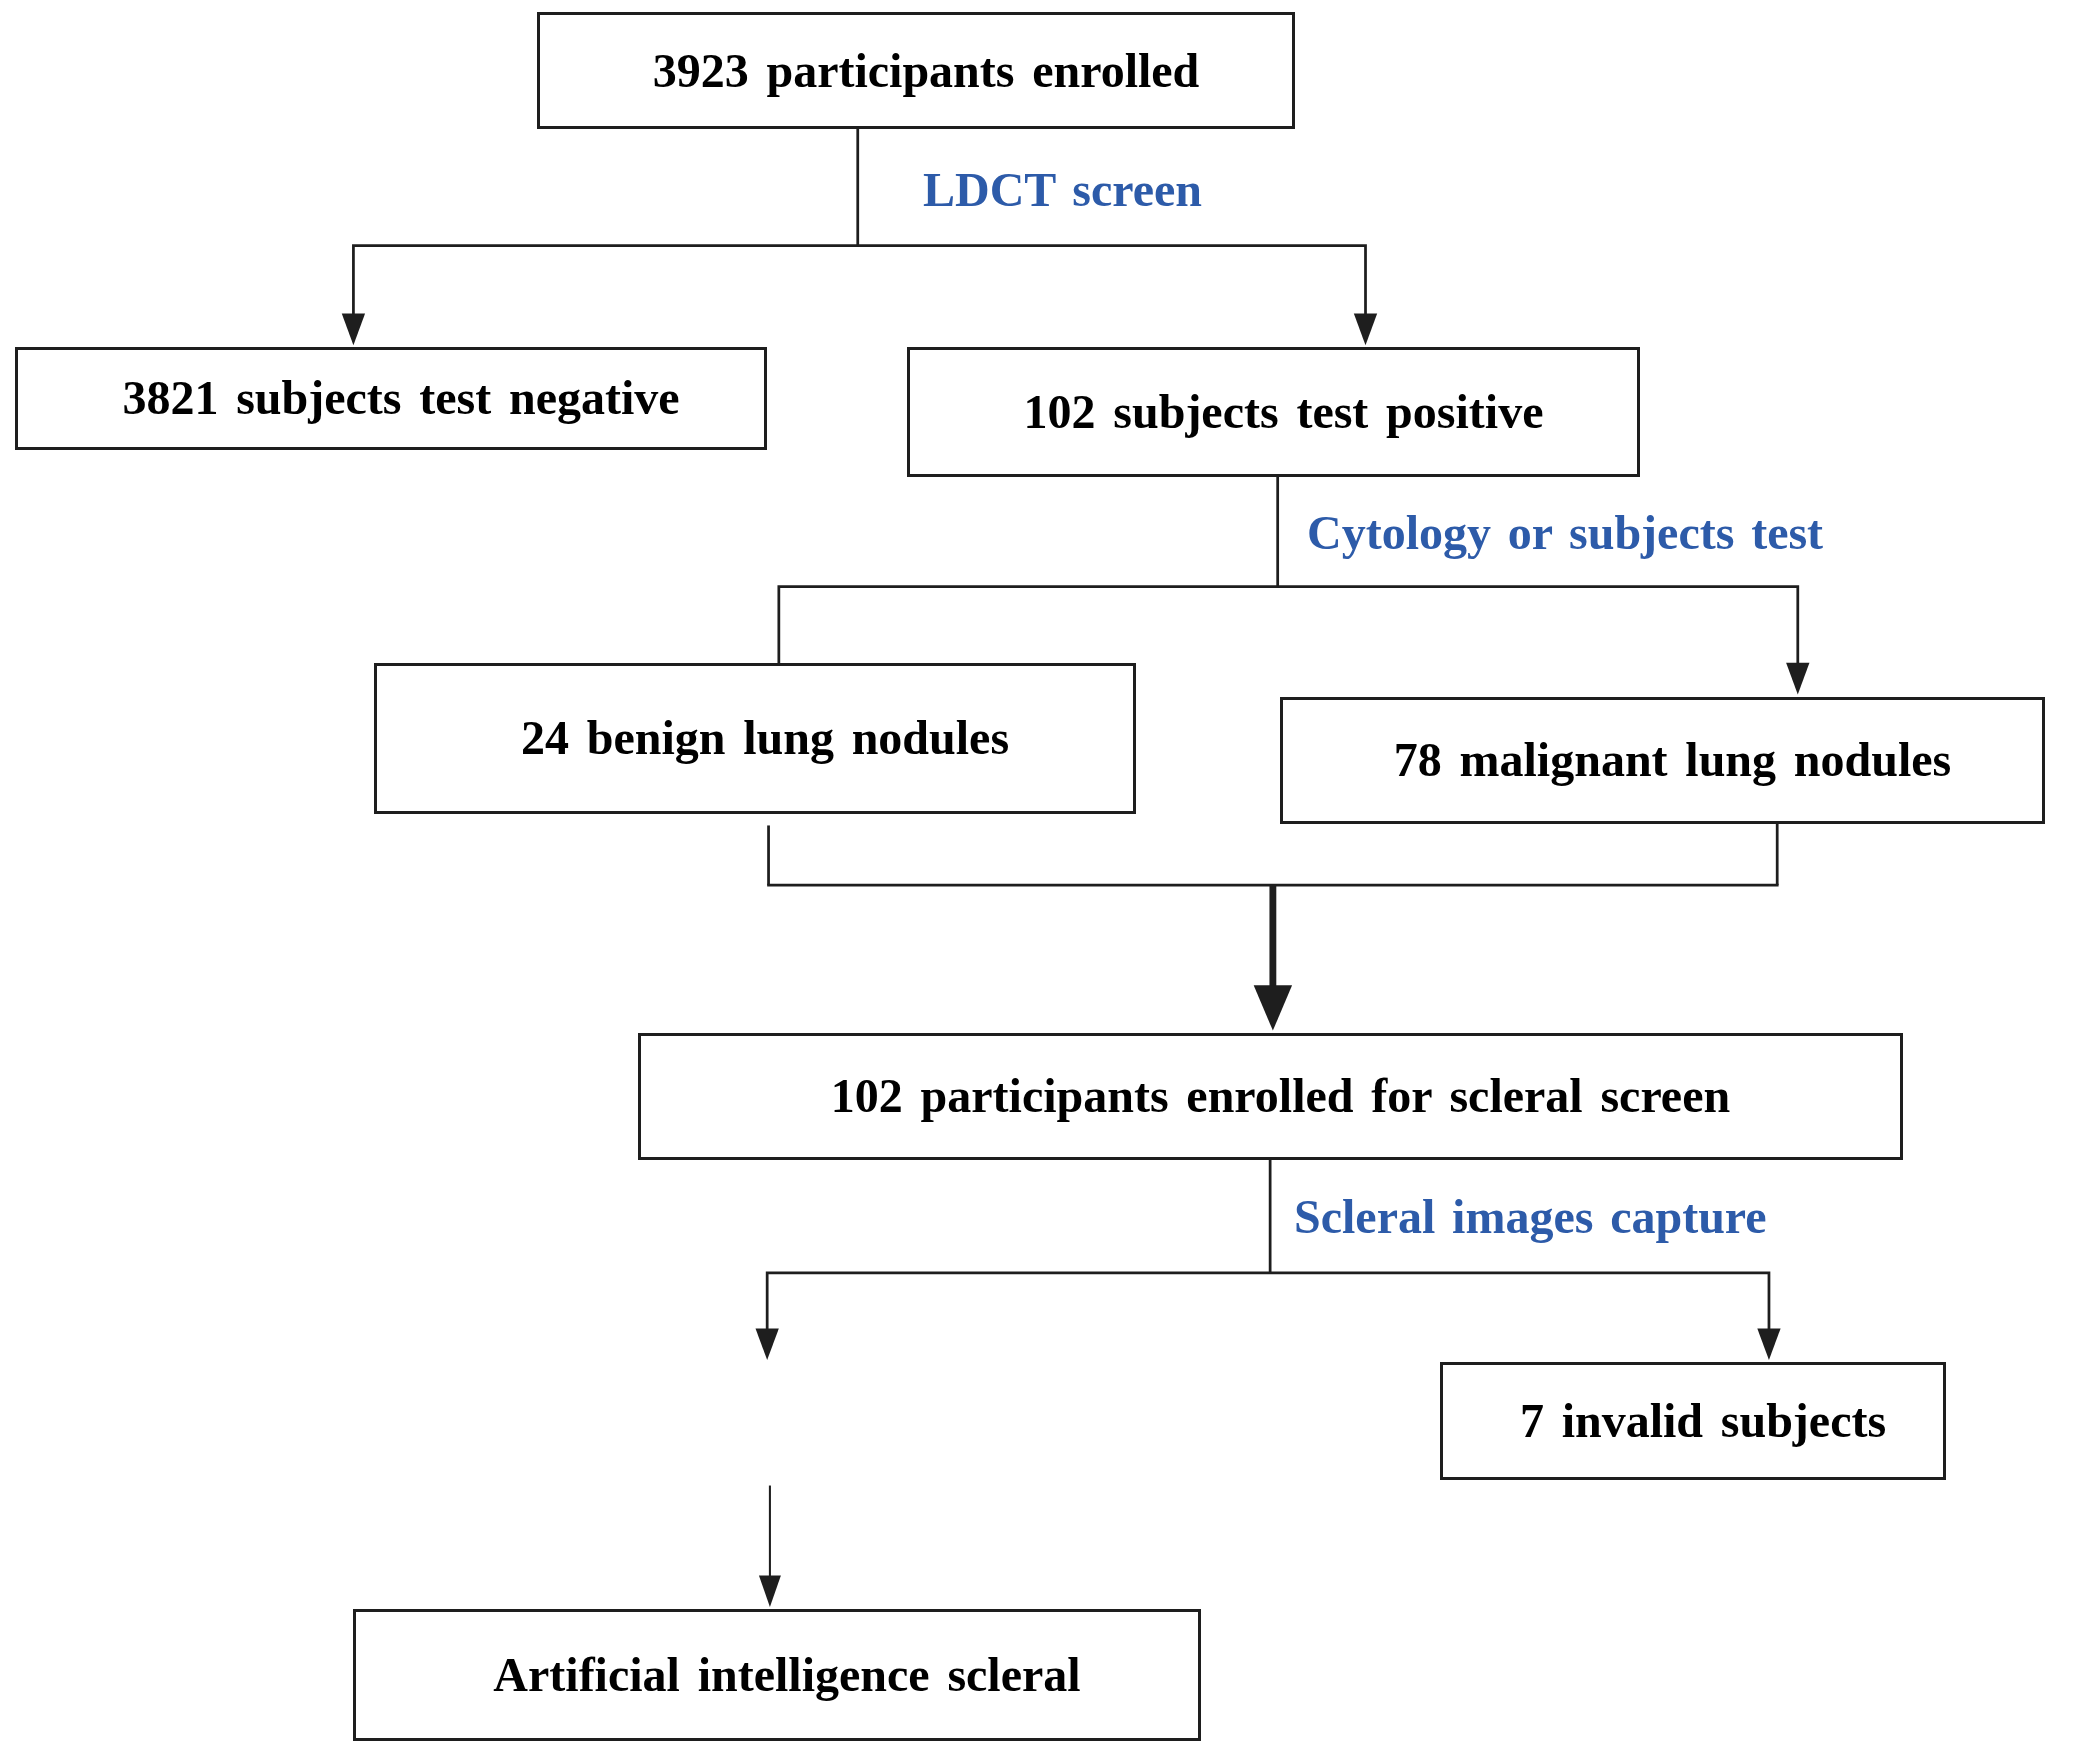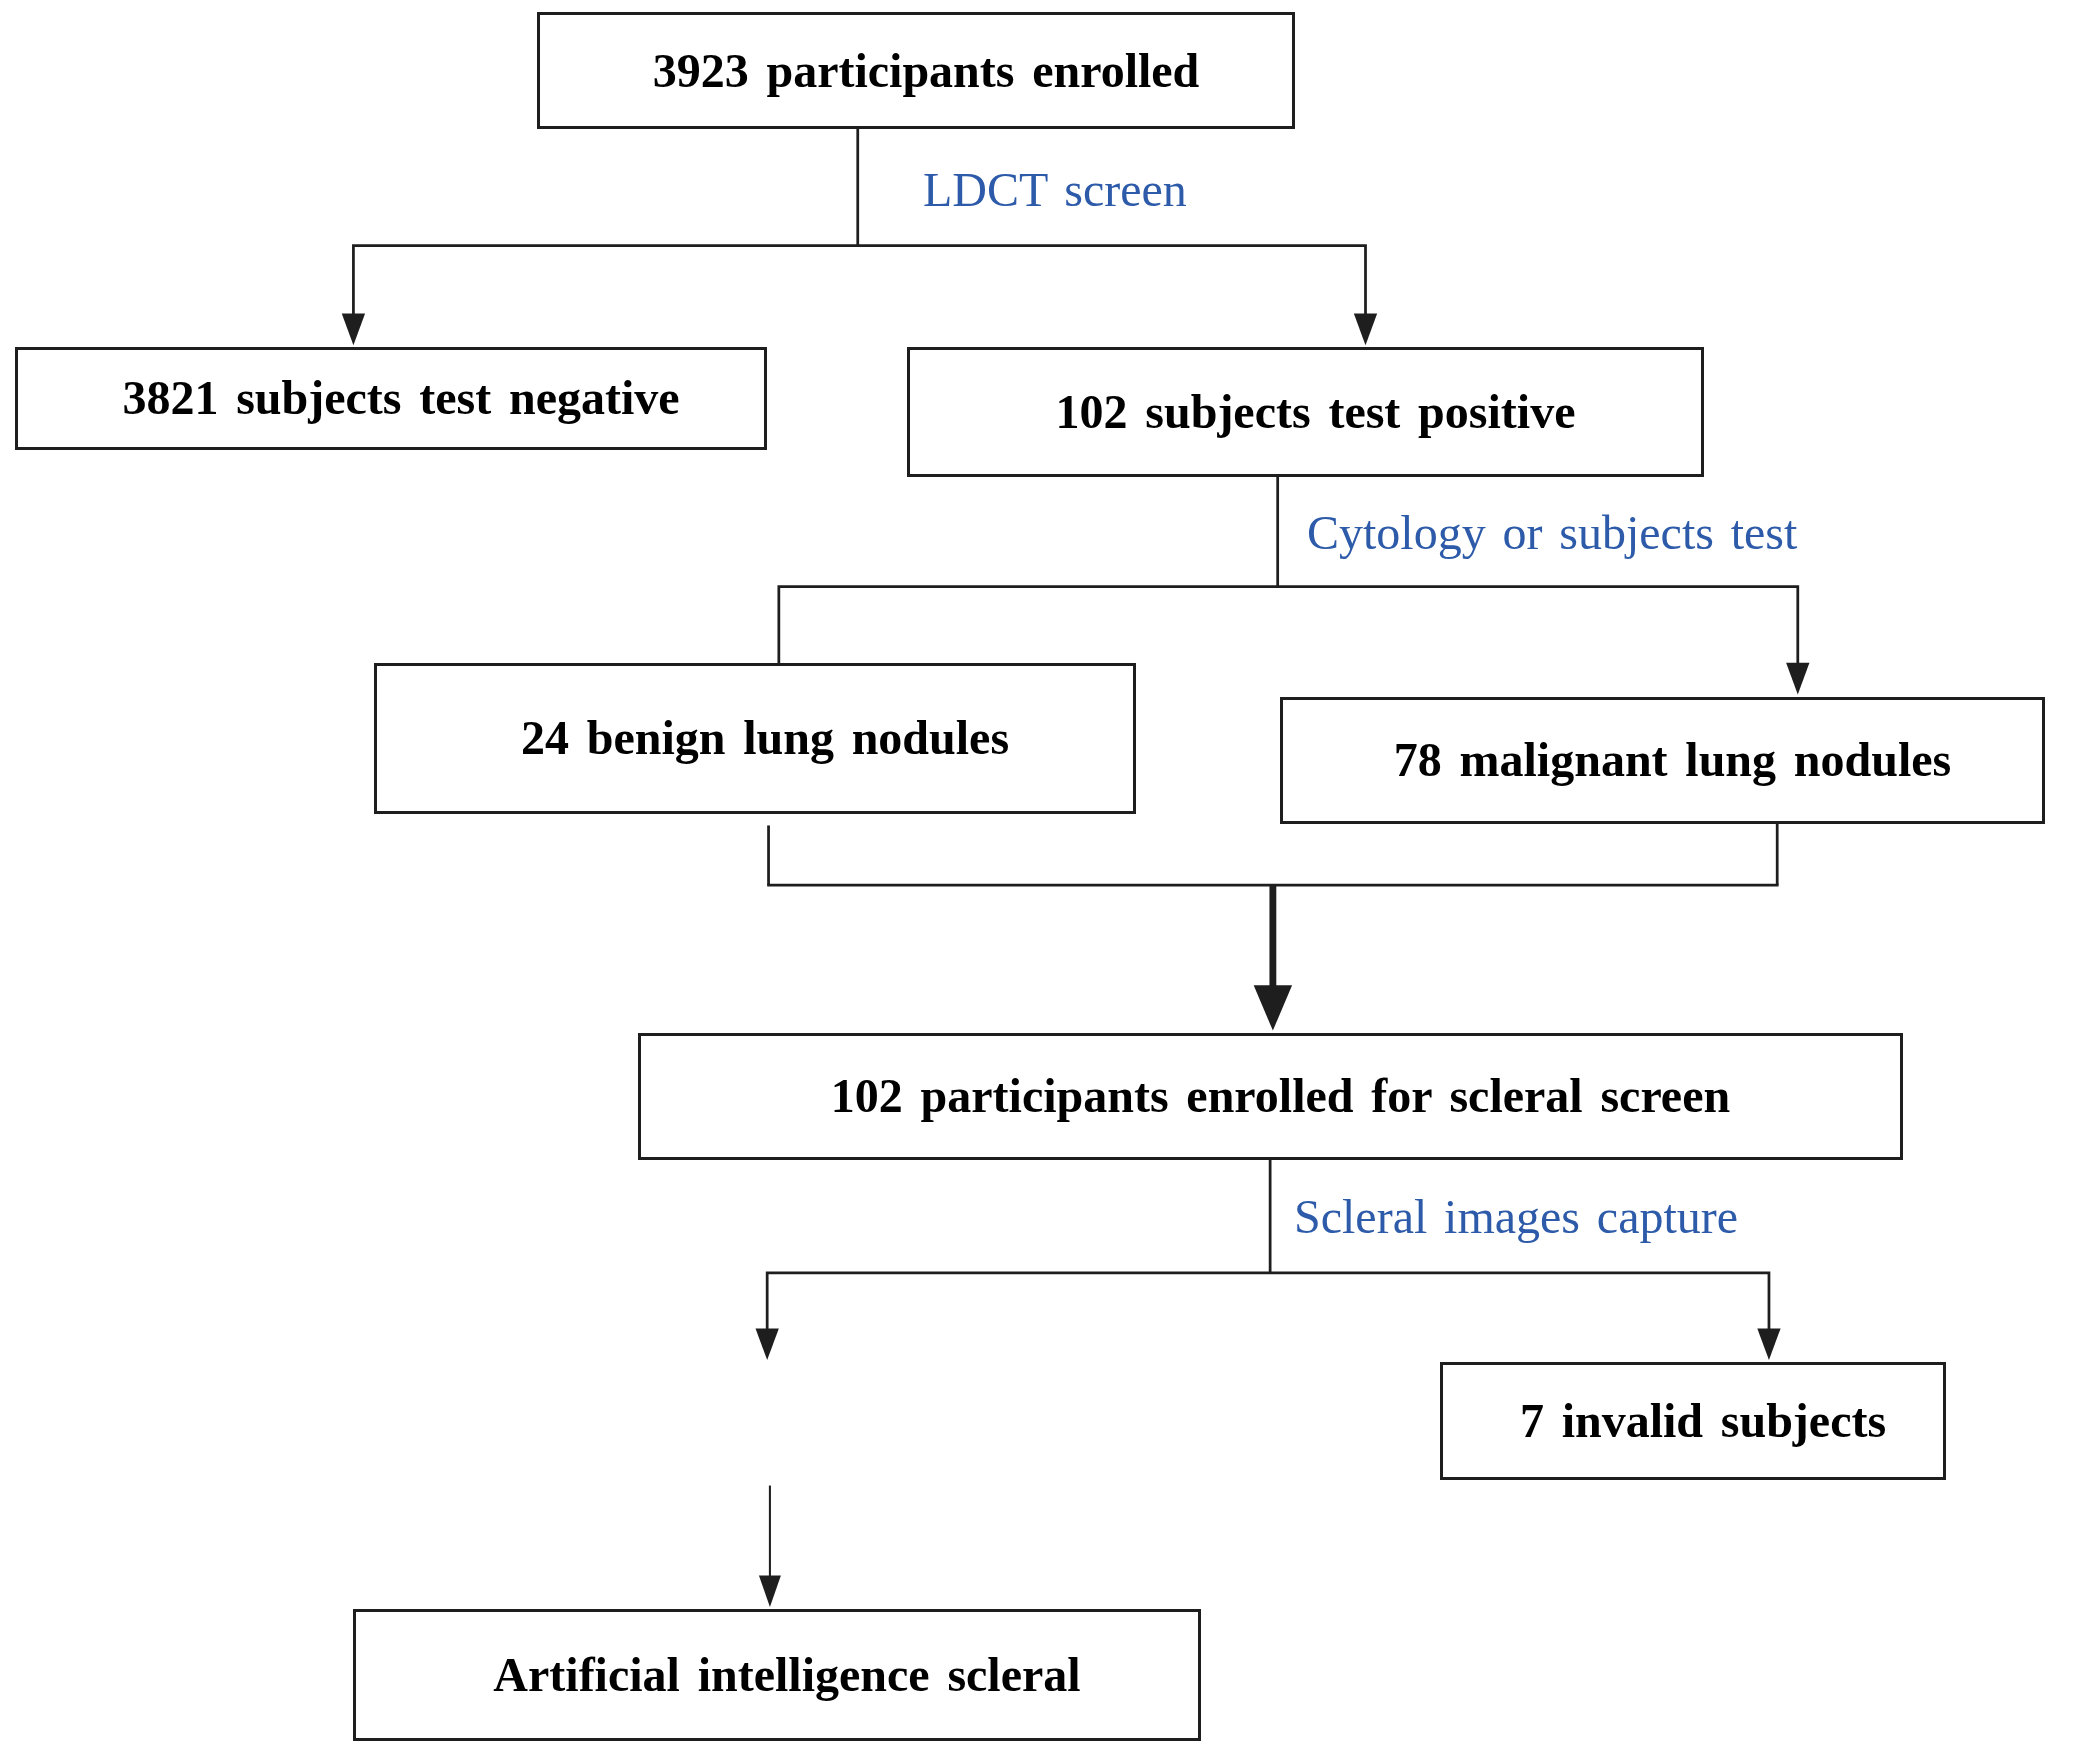--- a/index.html
+++ b/index.html
@@ -35,21 +35,21 @@
     font-weight: bold;
     font-size: 48px;
     line-height: 1.05;
     color: var(--text, #000000);
     word-spacing: 0.12em;
     white-space: nowrap;
     padding-left: 20px;
   }
   .elabel {
     position: absolute;
-    font-weight: normal;
+    font-weight: bold;
     font-size: 48px;
     line-height: 1.0;
     color: var(--blue, #2d5ba9);
     white-space: nowrap;
     word-spacing: 0.10em;
   }
 </style>
 </head>
 <body>
 
@@ -78,21 +78,21 @@
       <polygon points="1101,1936 1135,1936 1118,1982"></polygon>
       <polygon points="2561,1936 2595,1936 2578,1982"></polygon>
       <polygon points="1106,2296 1138,2296 1122,2342"></polygon>
     </g>
   </svg>
 
   <div class="box" style="left:537px; top:12.4px; width:758px; height:117px">3923 participants enrolled</div>
 
   <div class="box" style="left:15px; top:347px; width:752px; height:103px">3821 subjects test negative</div>
 
-  <div class="box" style="left:907px; top:347px; width:797px; height:130px">102 subjects test positive</div>
+  <div class="box" style="left:907px; top:347px; width:733px; height:130px">102 subjects test positive</div>
 
   <div class="box" style="left:374px; top:663px; width:762px; height:151px">24 benign lung nodules</div>
 
   <div class="box" style="left:1280px; top:697px; width:765px; height:127px">78 malignant lung nodules</div>
 
   <div class="box" style="left:638px; top:1033px; width:1265px; height:127px">102 participants enrolled for scleral screen</div>
 
 
   <div class="box" style="left:1440px; top:1362px; width:506px; height:118px">7 invalid subjects</div>
 

